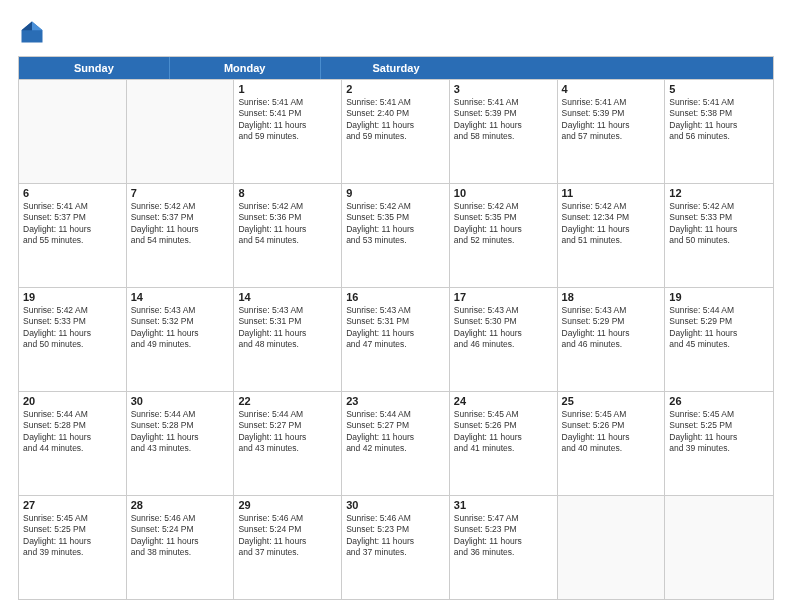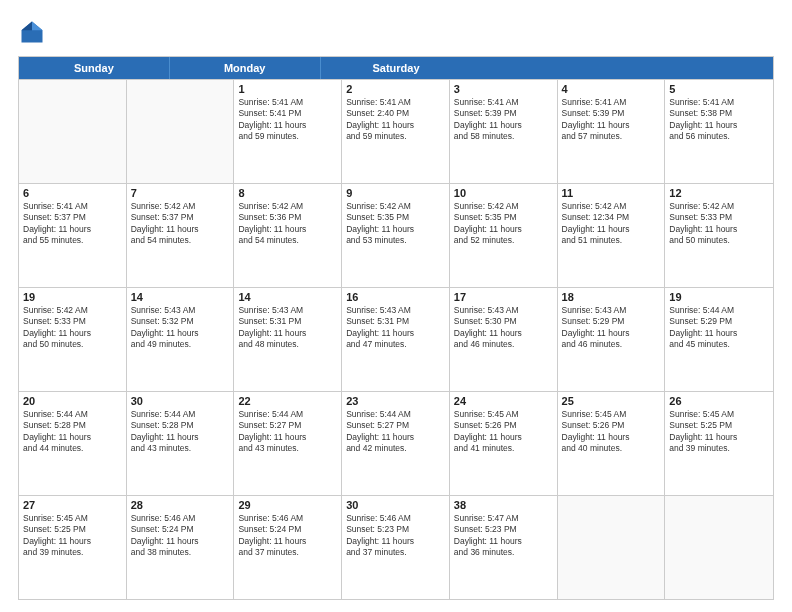--- a/index.html
+++ b/index.html
@@ -356,21 +356,21 @@
             <div class="cell-line">and 37 minutes.</div>
           </div>
           <div class="cal-cell">
             <div class="day-num">30</div>
             <div class="cell-line">Sunrise: 5:46 AM</div>
             <div class="cell-line">Sunset: 5:23 PM</div>
             <div class="cell-line">Daylight: 11 hours</div>
             <div class="cell-line">and 37 minutes.</div>
           </div>
           <div class="cal-cell">
-            <div class="day-num">38</div>
+            <div class="day-num">31</div>
             <div class="cell-line">Sunrise: 5:47 AM</div>
             <div class="cell-line">Sunset: 5:23 PM</div>
             <div class="cell-line">Daylight: 11 hours</div>
             <div class="cell-line">and 36 minutes.</div>
           </div>
           <div class="cal-cell empty"></div>
           <div class="cal-cell empty"></div>
         </div>
       </div>
   </div>

